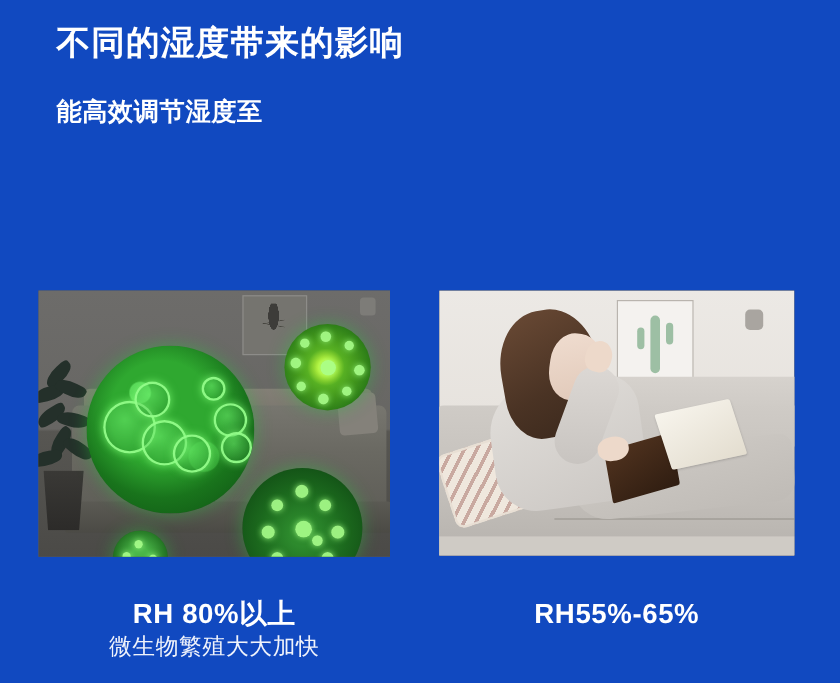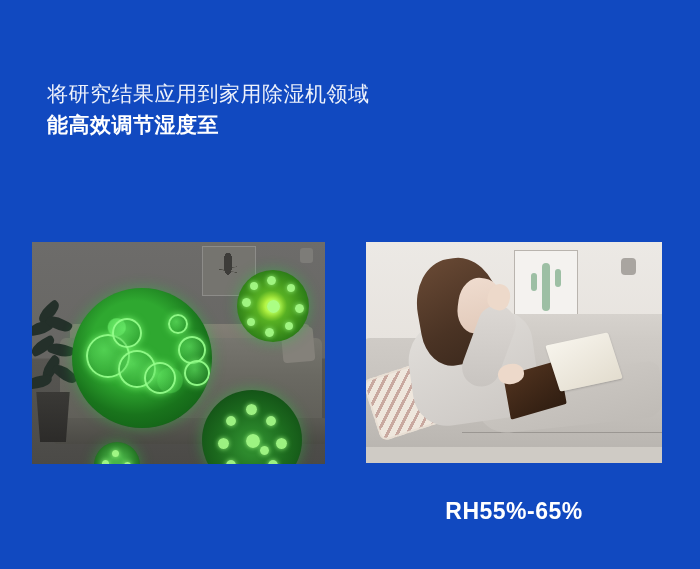--- a/index.html
+++ b/index.html
@@ -339,23 +339,23 @@
     line-height: 28px;
     letter-spacing: 0.5px;
     white-space: nowrap;
   }
 </style>
 </head>
 <body>
 
 <div class="poster">
 
+  <div class="headline">不同的湿度带来的影响</div>
 
   <div class="body-copy">
-    <div class="copy-line">将研究结果应用到家用除湿机领域</div>
     <div class="copy-line strong">能高效调节湿度至</div>
   </div>
 
   <div class="photo photo-left">
     <div class="scene-dark">
       <div class="wall-art"></div>
       <div class="switch-plate"></div>
 
       <div class="couch-back"></div>
       <div class="couch"></div>
@@ -440,18 +440,22 @@
       <div class="face"></div>
       <div class="arm"></div>
       <div class="hand"></div>
       <div class="book-left"></div>
       <div class="book-right"></div>
       <div class="hand2"></div>
       <div class="floor"></div>
     </div>
   </div>
 
+  <div class="caption caption-left">
+    <div class="caption-title">RH 80%以上</div>
+    <div class="caption-sub">微生物繁殖大大加快</div>
+  </div>
 
   <div class="caption caption-right">
     <div class="caption-title">RH55%-65%</div>
   </div>
 
 </div>
 
 </body></html>

